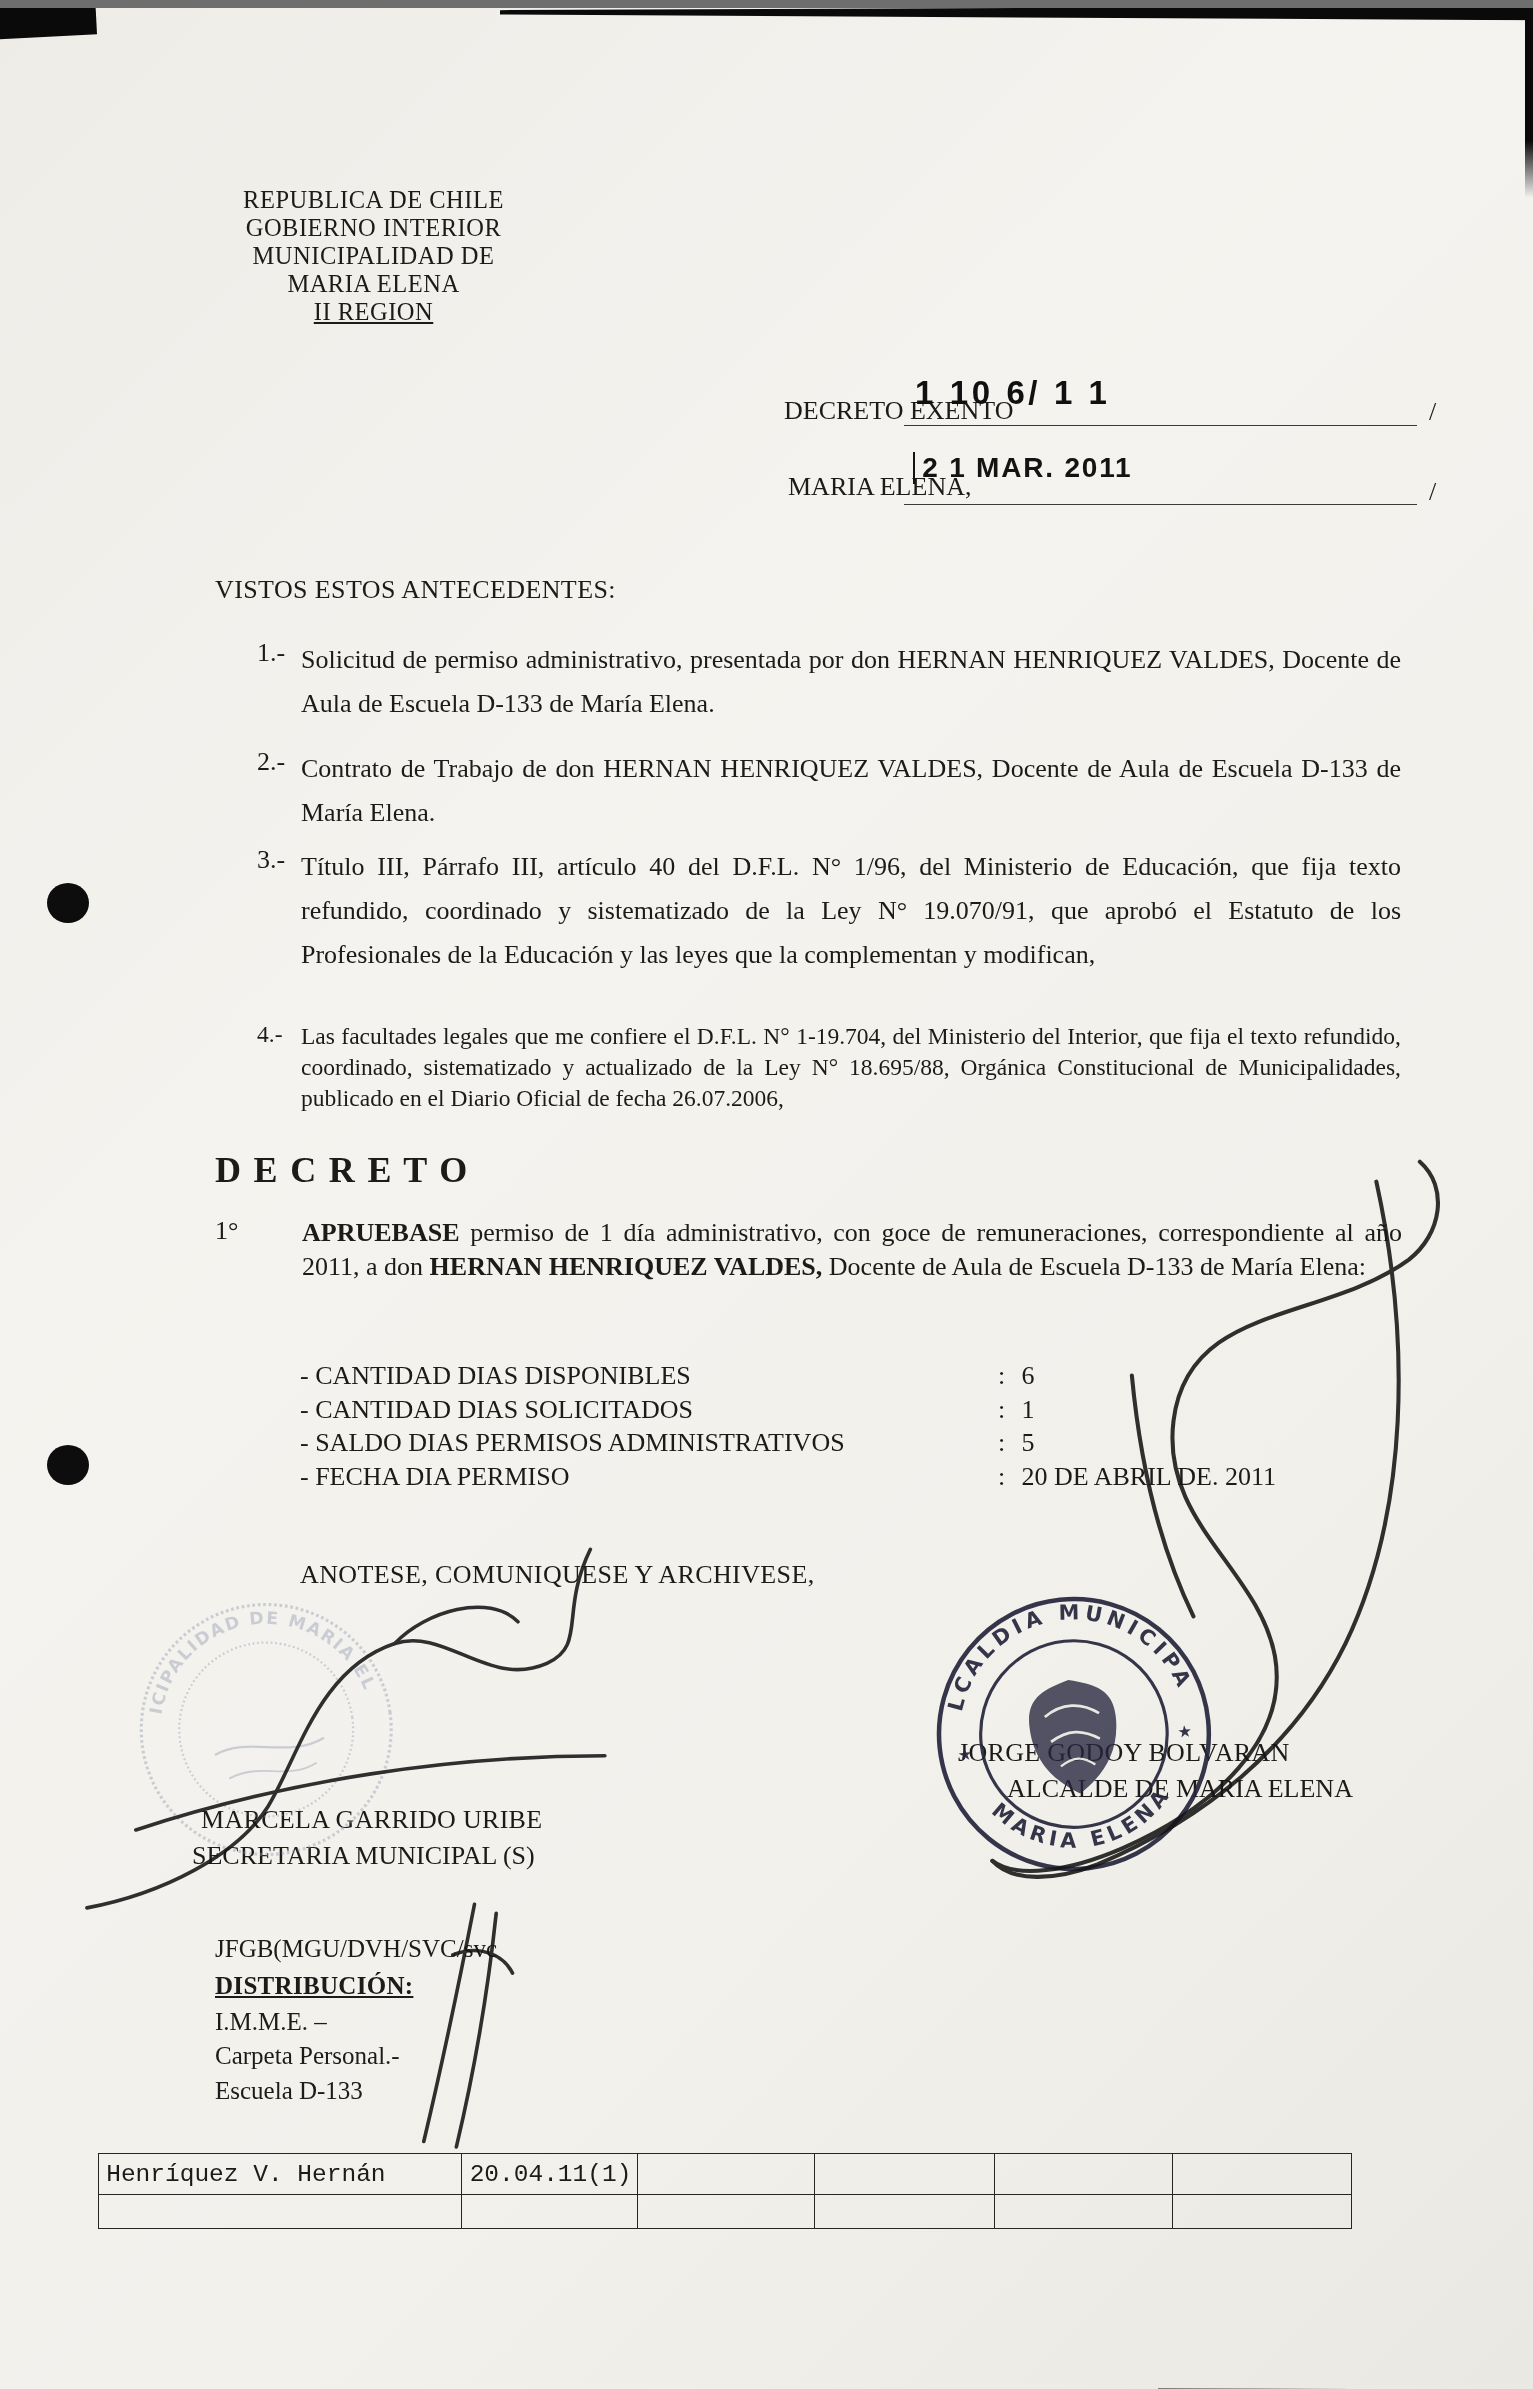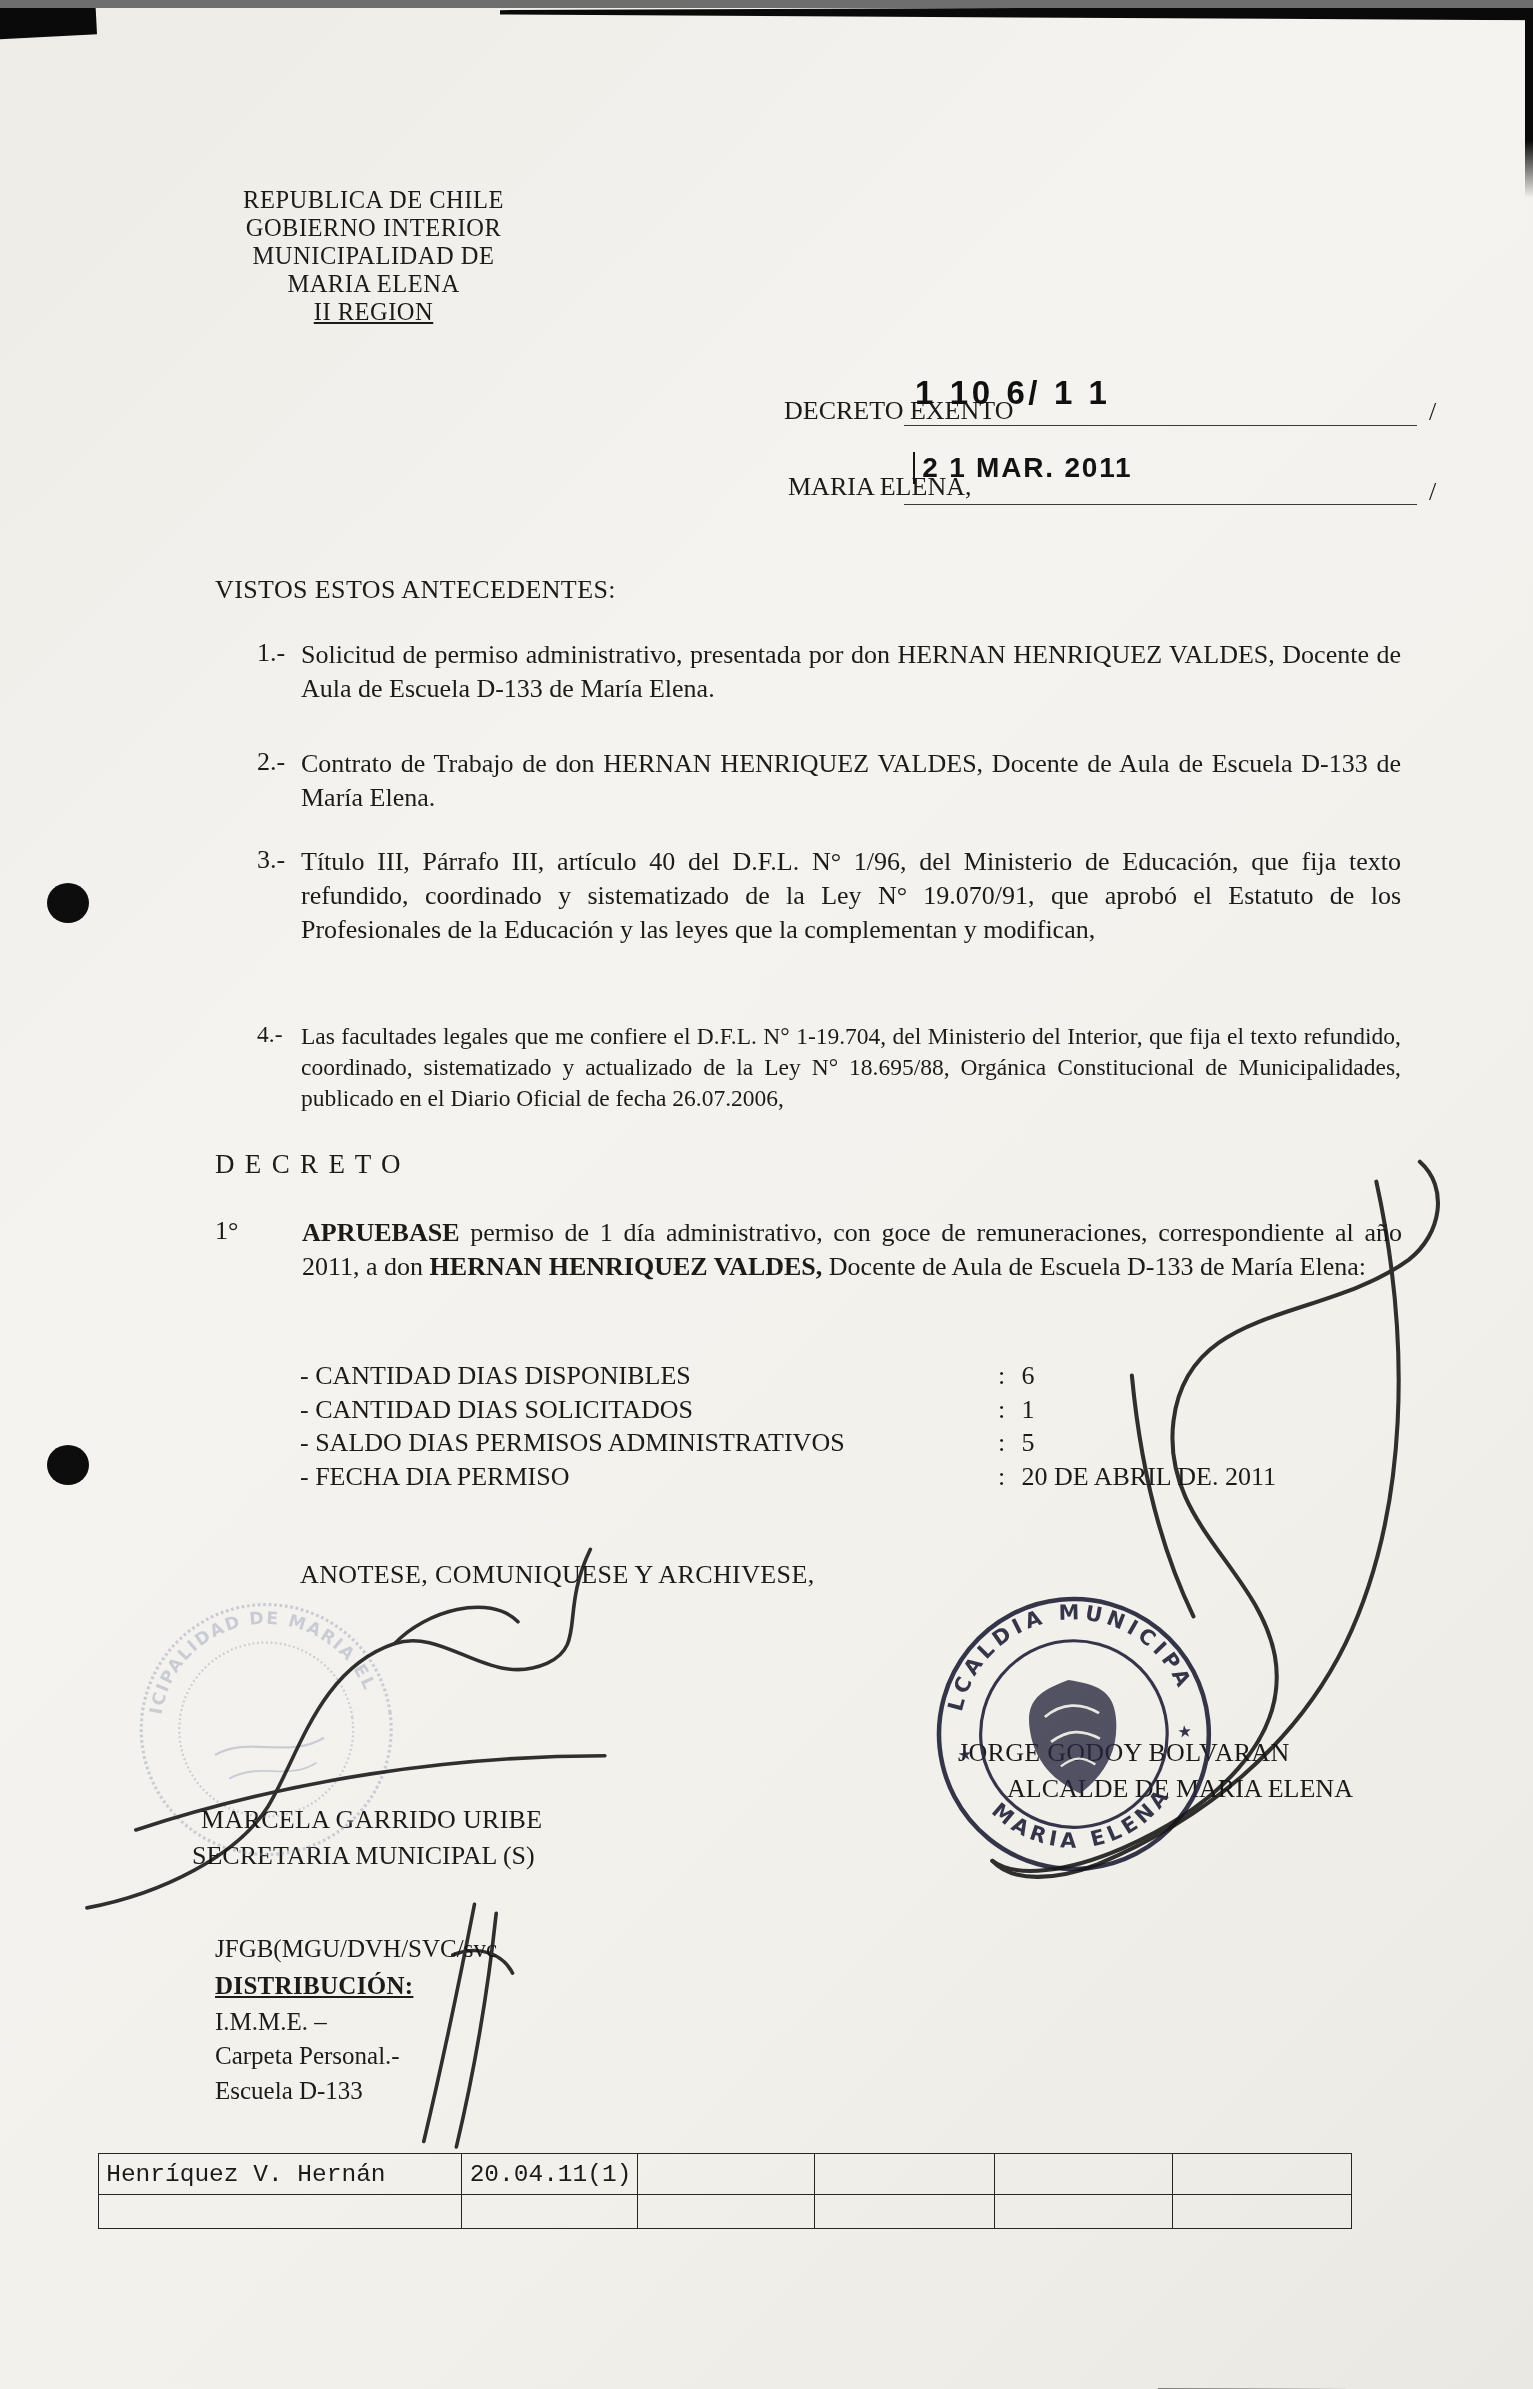--- a/index.html
+++ b/index.html
@@ -33,25 +33,25 @@
   .line-b{left:904px;top:496px;width:513px;}
   .slash-a{left:1429px;top:389px;font-size:26px;}
   .slash-b{left:1429px;top:469px;font-size:26px;}
   .city-label{left:788px;top:464px;font-size:26px;}
   .date-stamp{left:913px;top:444px;font-family:Liberation Sans, sans-serif;font-weight:bold;font-size:28px;letter-spacing:1.8px;color:#131313;border-left:2.7px solid #131313;padding-left:7.2px;}
 
   .vistos-title{left:215px;top:567px;font-size:26px;letter-spacing:0.4px;}
 
   .v-item{left:257px;width:1144px;display:flex;font-size:26px;}
   .v-num{width:44px;flex:none;}
-  .v-text{flex:1;text-align:justify;line-height:34px;}
+  .v-text{flex:1;text-align:justify;line-height:44px;}
   .v1{top:630px;} .v2{top:739px;} .v3{top:837px;}
   .v4{top:1013px;font-size:23.5px;} .v4 .v-text{line-height:31px;}
 
-  .decreto-title{left:215px;top:1141px;font-size:27px;font-weight:normal;letter-spacing:1.8px;}
+  .decreto-title{left:215px;top:1141px;font-size:36px;font-weight:bold;letter-spacing:1.8px;}
 
   .article{left:215px;top:1208px;width:1187px;display:flex;font-size:26px;}
   .art-num{width:87px;flex:none;}
   .art-text{flex:1;text-align:justify;line-height:34px;}
   .b{font-weight:bold;}
 
   .day-row{left:300px;font-size:26px;white-space:nowrap;}
   .day-label{display:inline-block;width:698px;}
   .day-sep{display:inline-block;width:23.5px;}
   .d1{top:1353px;} .d2{top:1387px;} .d3{top:1420px;} .d4{top:1454px;}

